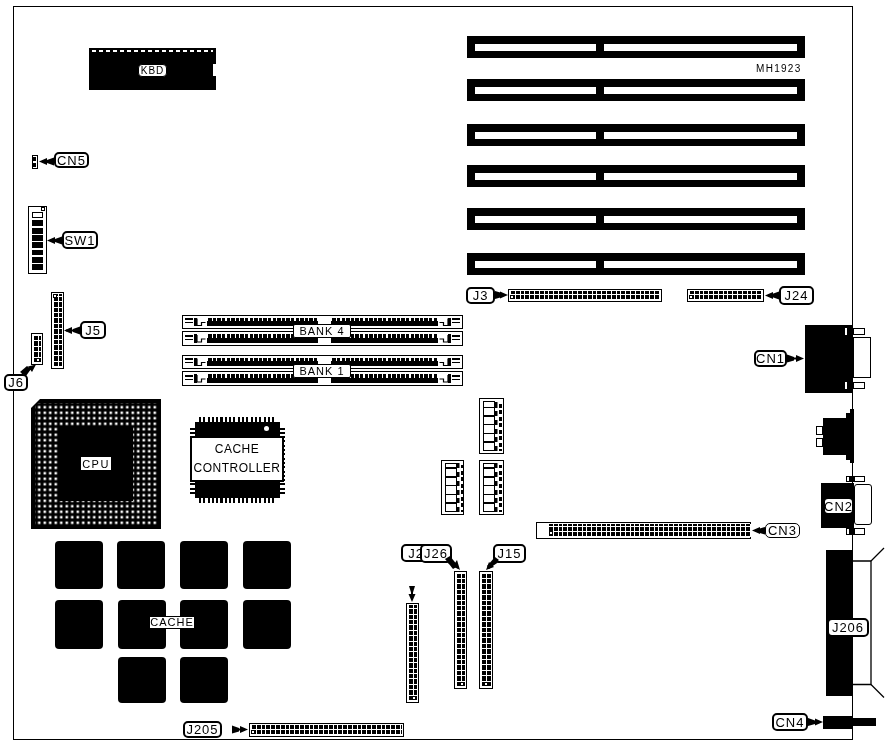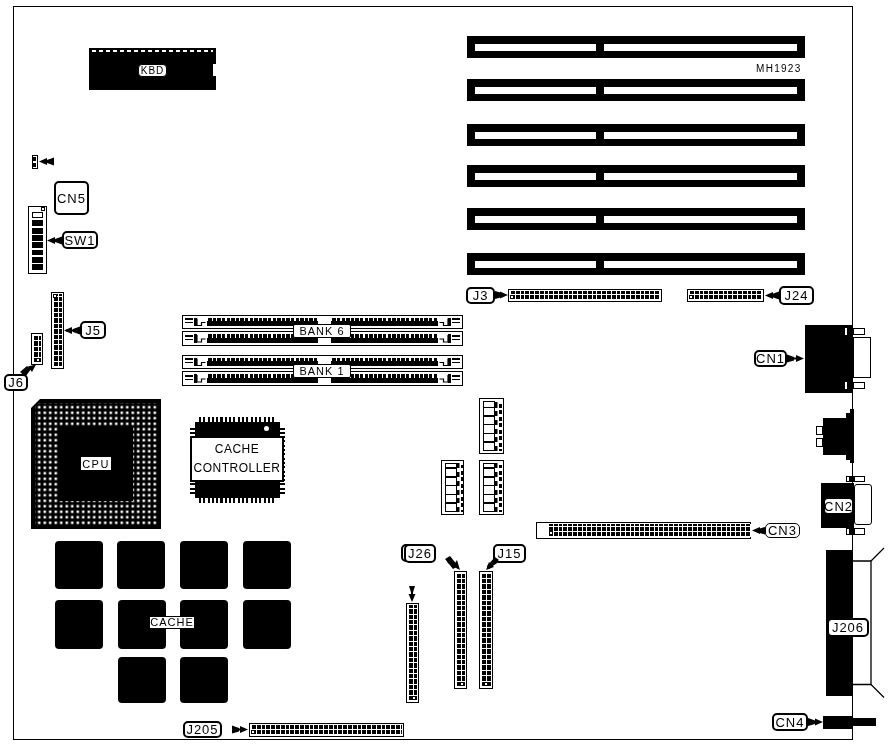--- a/index.html
+++ b/index.html
@@ -92,28 +92,28 @@
       <u></u>
       <b class="r"></b>
       <u class="r"></u>
     </div>
   <div class="simm" style="left:182px;top:371px;width:281px;height:15px;">
       <b></b>
       <u></u>
       <b class="r"></b>
       <u class="r"></u>
     </div>
-  <div class="lbl" style="left:293px;top:324px;width:58px;height:14px;border-width:1.5px;border-radius:2px;font-size:11px;">BANK 6</div>
+  <div class="lbl" style="left:293px;top:324px;width:58px;height:14px;border-width:1.5px;border-radius:2px;font-size:11px;">BANK 4</div>
   <div class="lbl" style="left:293px;top:364px;width:58px;height:14px;border-width:1.5px;border-radius:2px;font-size:11px;">BANK 1</div>
 
   <div class="abs" style="left:32px;top:155px;width:6px;height:14px;border:1px solid #000;background:#fff;z-index:5;">
     <div class="blk" style="left:0;top:1px;width:3px;height:4px;"></div>
     <div class="blk" style="left:0;top:7px;width:3px;height:4px;"></div>
   </div>
-  <div class="lbl" style="left:54px;top:152px;width:35px;height:34px;margin-top:29px;">CN5</div>
+  <div class="lbl" style="left:54px;top:152px;width:35px;height:16px;">CN5</div>
 
   <div class="abs" style="left:28px;top:206px;width:19px;height:68px;border:1.5px solid #000;background:#fff;z-index:5;">
     <div class="abs" style="left:12px;top:0px;width:4px;height:4px;border:1px solid #000;"></div>
     <div class="abs" style="left:3px;top:5px;width:11px;height:6px;border:1px solid #000;"></div>
     <div class="abs" style="left:3px;top:12px;width:11px;height:51px;background:repeating-linear-gradient(0deg,#000 0 5.8px,#fff 5.8px 7.3px);"></div>
   </div>
   <div class="lbl" style="left:62px;top:231px;width:36px;height:18px;">SW1</div>
 
   <div class="vpin" style="left:51px;top:292px;width:13px;height:77px;">
       <i></i>
@@ -173,21 +173,21 @@
   <div class="p1" style="left:412px;top:696px;"></div>
   <div class="vpin" style="left:454px;top:571px;width:13px;height:118px;">
       <i></i>
     </div>
   <div class="p1" style="left:460px;top:682px;"></div>
   <div class="vpin" style="left:479px;top:571px;width:14px;height:118px;">
       <i></i>
     </div>
   <div class="p1" style="left:484px;top:682px;"></div>
   <div class="lbl" style="left:401px;top:544px;width:30px;height:18px;">J2</div>
-  <div class="lbl" style="left:404px;top:544px;width:32px;height:19px;">J26</div>
+  <div class="lbl" style="left:420px;top:544px;width:32px;height:19px;">J26</div>
   <div class="lbl" style="left:493px;top:544px;width:33px;height:19px;text-align:center;">J15</div>
 
   <div class="pin" style="left:249px;top:723px;width:155px;height:14px;">
       <i></i>
     </div>
   <div class="p1" style="left:251px;top:730px;"></div>
   <div class="lbl" style="left:183px;top:721px;width:39px;height:17px;">J205</div>
 
   <div class="pin" style="left:536px;top:522px;width:215px;height:17px;">
     <i style="width:203px;margin-left:10px;"></i>

